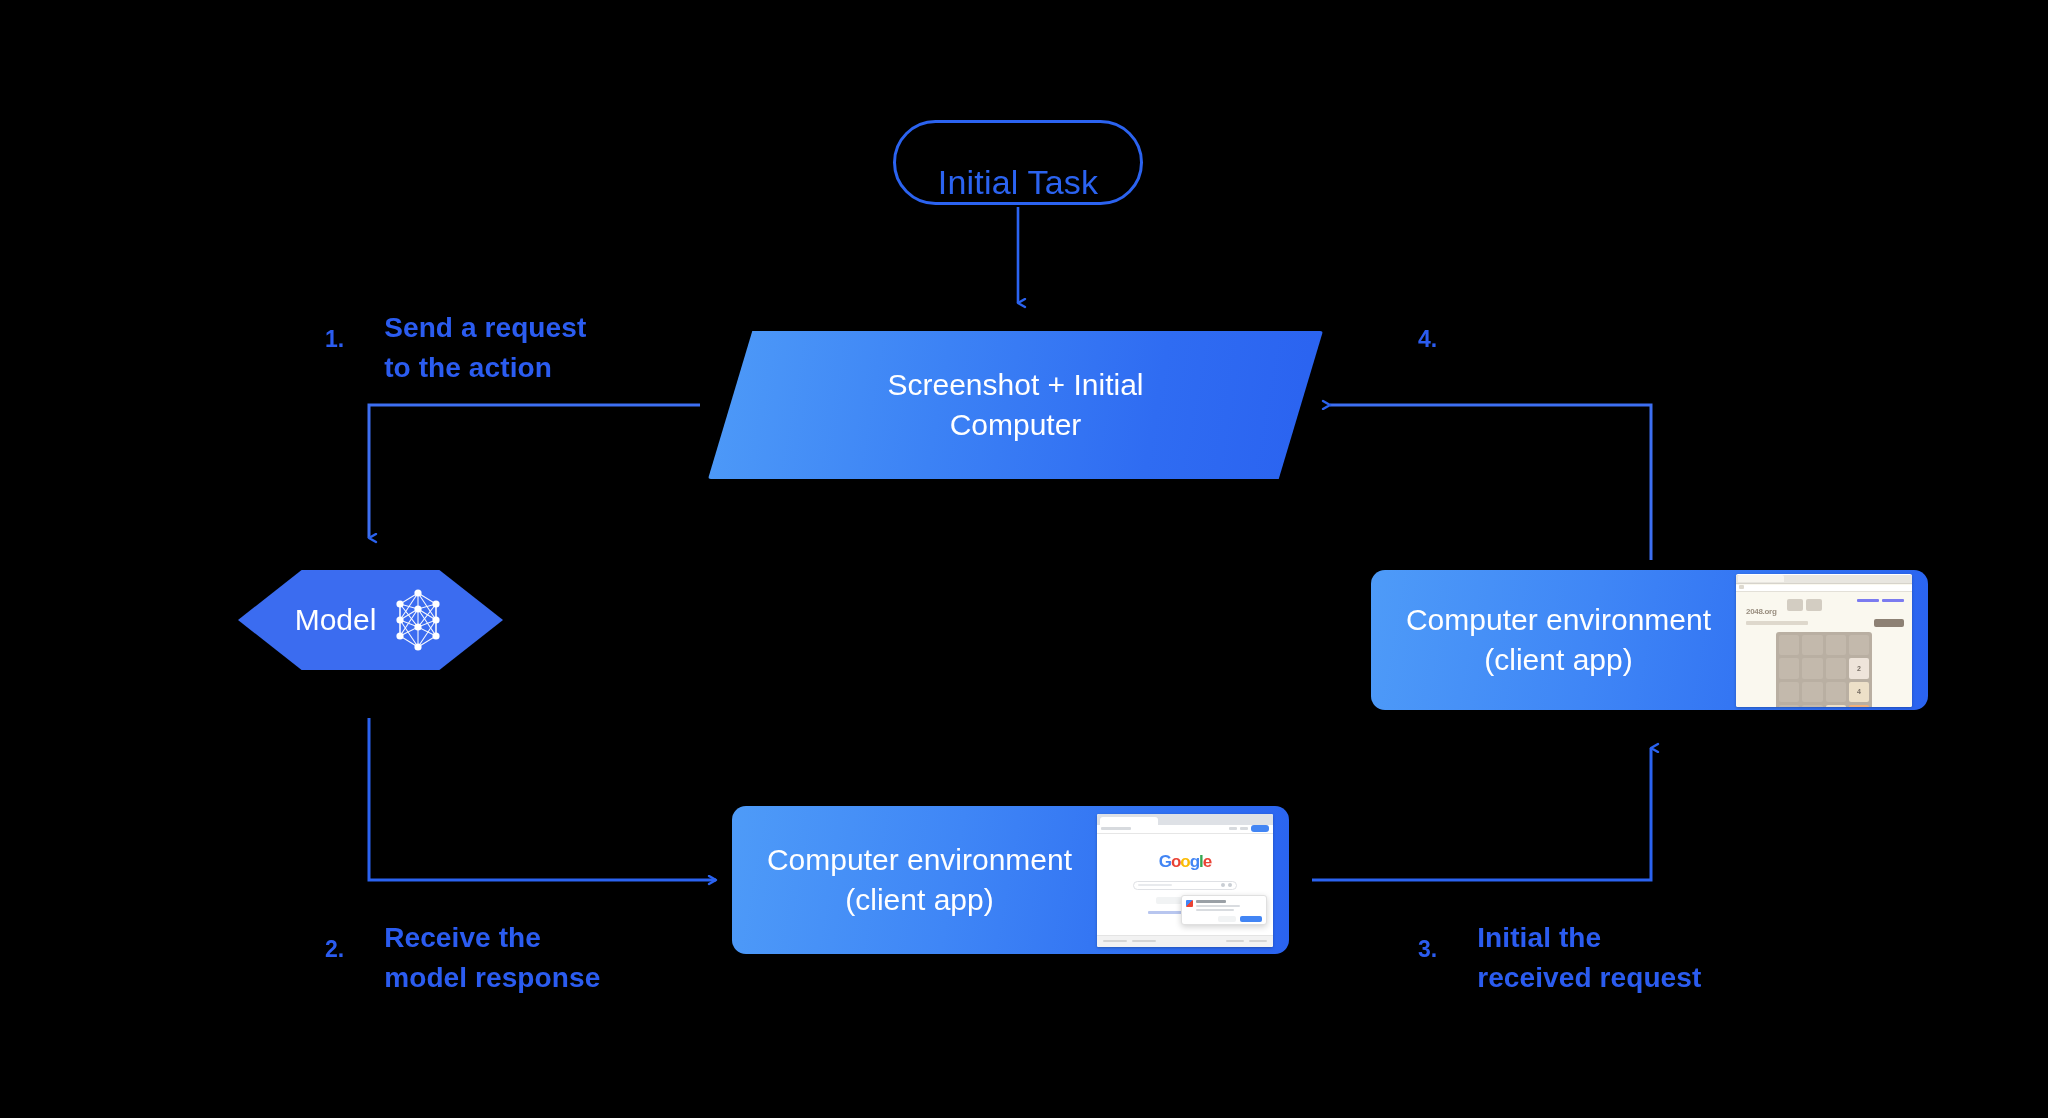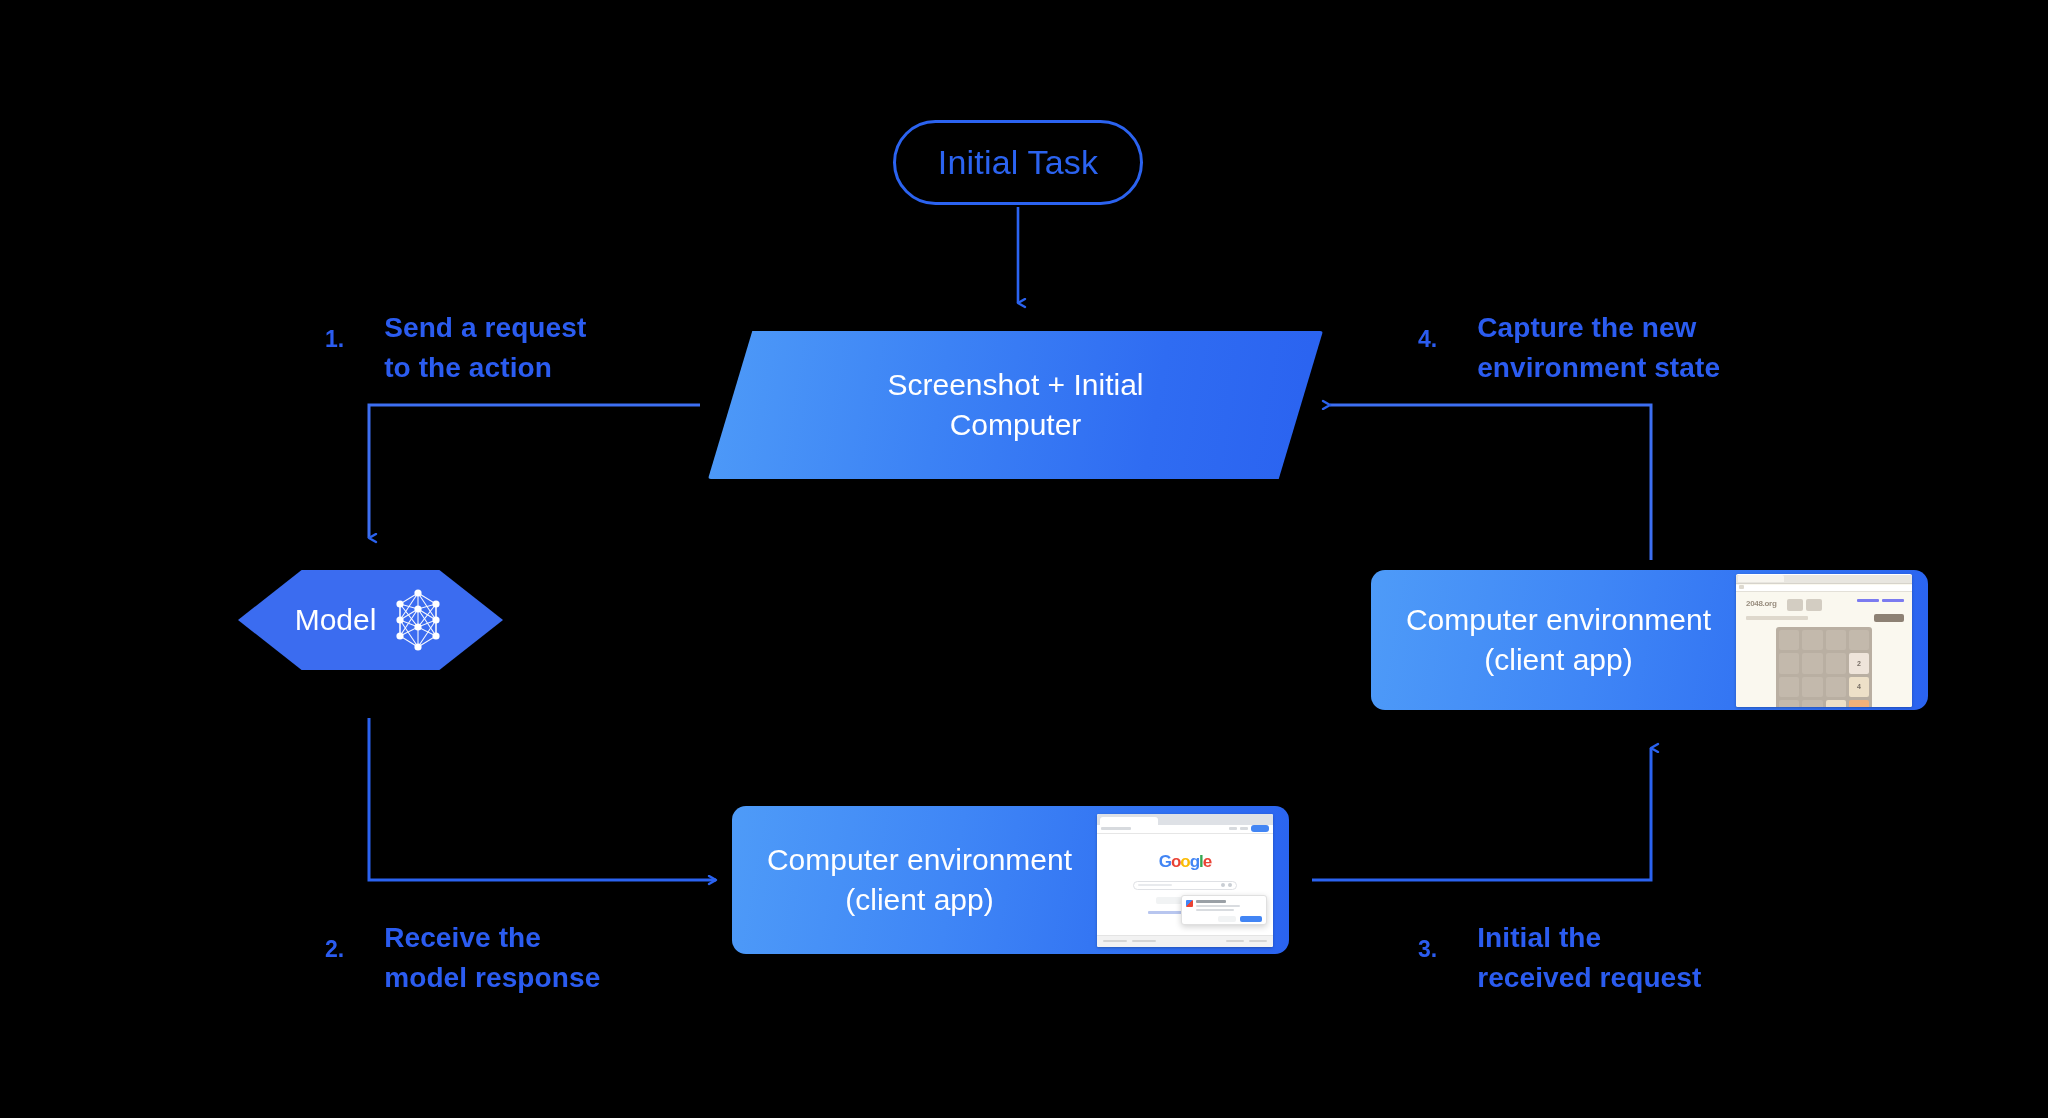--- a/index.html
+++ b/index.html
@@ -9,21 +9,21 @@
     font-family:"Liberation Sans", sans-serif;
     position:relative; overflow:hidden;
   }
   #stage{ position:absolute; inset:0; }
   .abs{ position:absolute; }
 
   
   #initial-task{
     left:893px; top:120px; width:250px; height:85px;
     border:3px solid #2b63f0; border-radius:44px;
-    display:flex; align-items:center; justify-content:center;
+    display:flex; align-items:flex-end; justify-content:center;
   }
   #initial-task .txt{
     color:#2b63f0; font-size:34px; letter-spacing:.2px;
   }
 
   
   #screenshot-node{
     left:708px; top:331px; width:615px; height:148px;
   }
   #screenshot-node .shape{
@@ -72,21 +72,21 @@
   #env-right{ left:1371px; top:570px; width:557px; height:140px; }
   #env-bottom{ left:732px; top:806px; width:557px; height:148px; }
 
   
   .t2048{ width:100%; height:100%; background:#faf8ef; position:relative; font-size:5px; }
   .t2048 .tabbar{ height:9px; background:#e8e6e0; border-bottom:1px solid #d6d3cb; }
   .t2048 .tab{ margin:1px 0 0 2px; width:46px; height:7px; background:#f7f5ef; border-radius:2px 2px 0 0; }
   .t2048 .urlbar{ height:7px; background:#fff; border-bottom:1px solid #e3e0d8; }
   .t2048 .urlchip{ margin:1.5px 0 0 3px; width:5px; height:4px; background:#ddd9cf; border-radius:1px; }
   .t2048 .head{ display:flex; align-items:flex-start; padding:7px 8px 0 10px; gap:6px; }
-  .t2048 .brand{ color:#9a8f80; font-weight:bold; font-size:8px; letter-spacing:-.3px; filter:blur(.4px); }
+  .t2048 .brand{ color:#9a8f80; font-weight:bold; font-size:8px; letter-spacing:-.3px; filter:blur(.4px);margin-top:8px; }
   .t2048 .scores{ display:flex; gap:3px; margin-left:4px; }
   .t2048 .score{ width:16px; height:12px; background:#d3cdc2; border-radius:2px; }
   .t2048 .links{ margin-left:auto; display:flex; gap:3px; }
   .t2048 .lnk{ width:22px; height:3px; background:#7b7bf0; border-radius:1px; }
   .t2048 .subrow{ display:flex; align-items:center; padding:3px 8px 0 10px; gap:5px; }
   .t2048 .sub{ width:62px; height:4px; background:#ded8cc; border-radius:1px; }
   .t2048 .newgame{ margin-left:auto; width:30px; height:8px; background:#8d8174; border-radius:2px; }
   .t2048 .board{
     margin:5px auto 0; width:96px; height:96px; background:#b9afa2;
     border-radius:3px; padding:3px;
@@ -350,24 +350,20 @@
   <div class="abs step" id="step1">
     <span class="num">1.</span>
     <span class="lines">
       <span>Send a request</span><br>
       <span>to the action</span>
     </span>
   </div>
 
   <div class="abs step" id="step4">
     <span class="num">4.</span>
-    <span class="lines">
-      <span>Capture the new</span><br>
-      <span>environment state</span>
-    </span>
   </div>
 
   <div class="abs step" id="step2">
     <span class="num">2.</span>
     <span class="lines">
       <span>Receive the</span><br>
       <span>model response</span>
     </span>
   </div>
 

